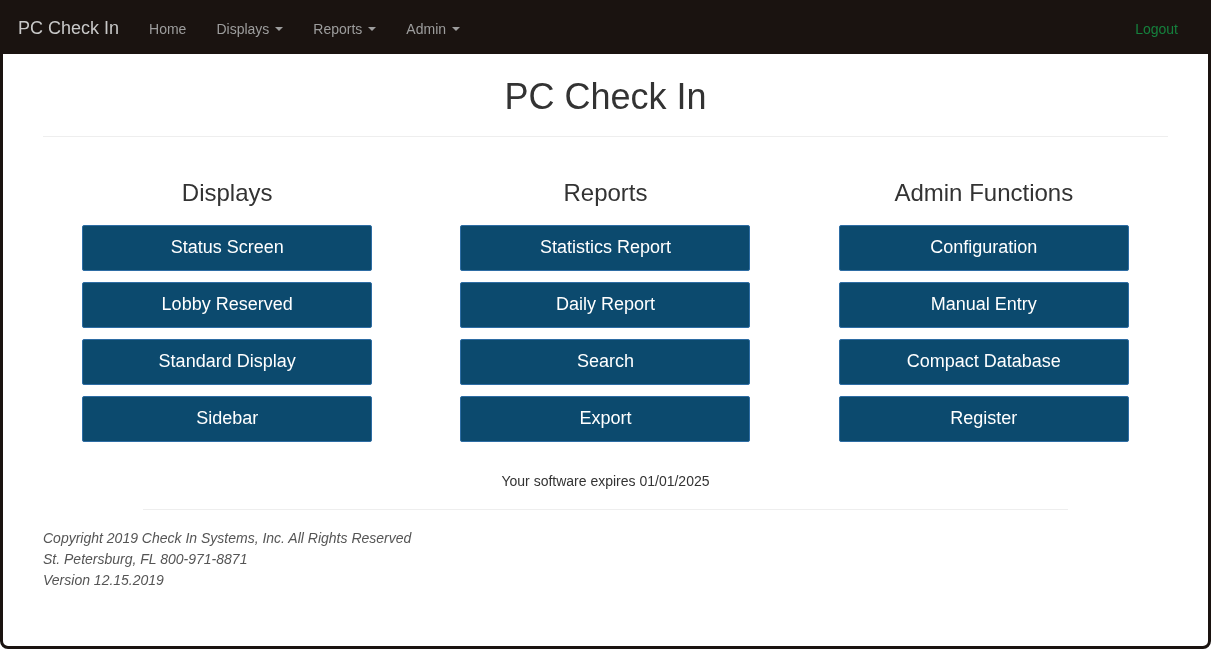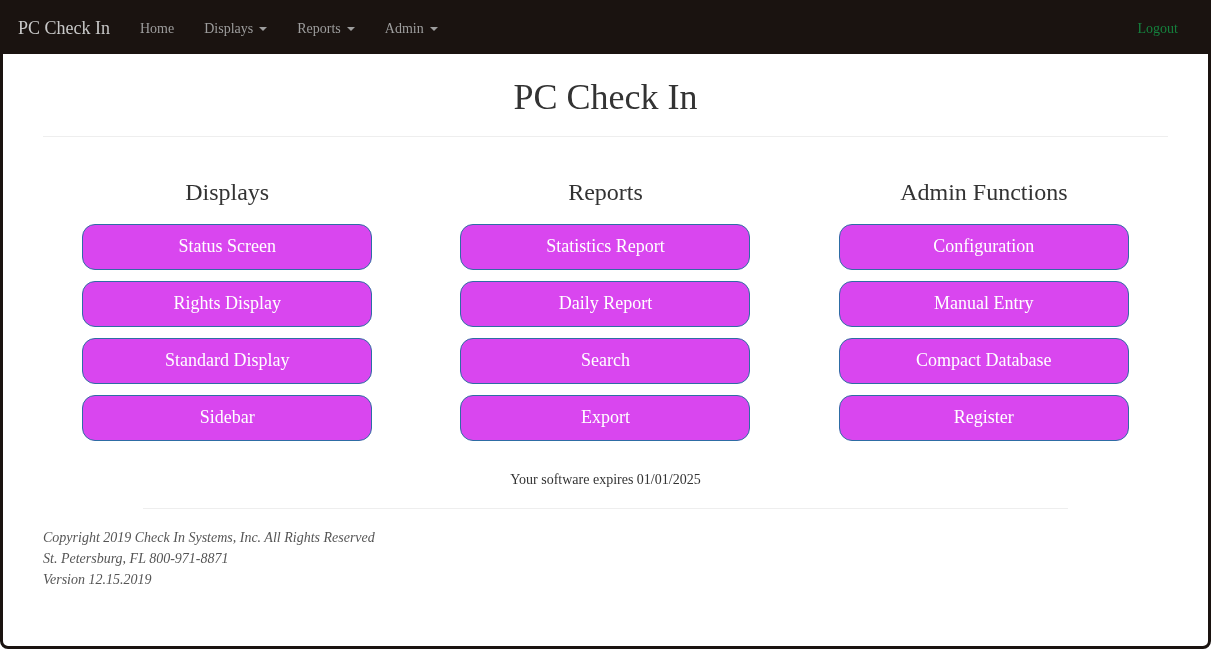--- a/index.html
+++ b/index.html
@@ -1,15 +1,15 @@
 <!DOCTYPE html>
 <html><head>
   <meta charset="utf-8">
   <style>
-    * { box-sizing: border-box; margin: 0; padding: 0; font-family: Liberation Serif, serif; }
+    * { box-sizing: border-box; margin: 0; padding: 0; }
     body {
       font-family: "Helvetica Neue", Helvetica, Arial, sans-serif;
       font-size: 14px;
       color: #333;
       background: #fff;
       width: 1211px;
       height: 649px;
       overflow: hidden;
       border: 3px solid #1a1310;
       border-radius: 0 0 8px 8px;
@@ -79,26 +79,26 @@
     .col h3 {
       font-size: 24px;
       font-weight: 500;
       color: #333;
       margin: 12px 0 18px 0;
     }
     .btn {
       display: block;
       width: 290px;
       margin: 0 auto 11px auto;
-      background: #d946ef;
+      background: #0c4a6e;
       border: 1px solid #2e6da4;
       color: #fff;
       font-size: 18px;
       padding: 10px 16px;
-      border-radius: 13px;
+      border-radius: 2px;
       text-align: center;
       cursor: pointer;
       line-height: 1.333;
     }
     .expires {
       text-align: center;
       font-size: 14px;
       color: #333;
       margin-top: 20px;
       margin-bottom: 20px;
@@ -153,21 +153,21 @@
 
 <div class="container">
   <h1 class="page-title">PC Check In</h1>
   <hr class="thin">
 
   <div class="row">
 
     <div class="col">
       <h3>Displays</h3>
       <button class="btn">Status Screen</button>
-      <button class="btn">Rights Display</button>
+      <button class="btn">Lobby Reserved</button>
       <button class="btn">Standard Display</button>
       <button class="btn">Sidebar</button>
     </div>
 
     <div class="col">
       <h3>Reports</h3>
       <button class="btn">Statistics Report</button>
       <button class="btn">Daily Report</button>
       <button class="btn">Search</button>
       <button class="btn">Export</button>

